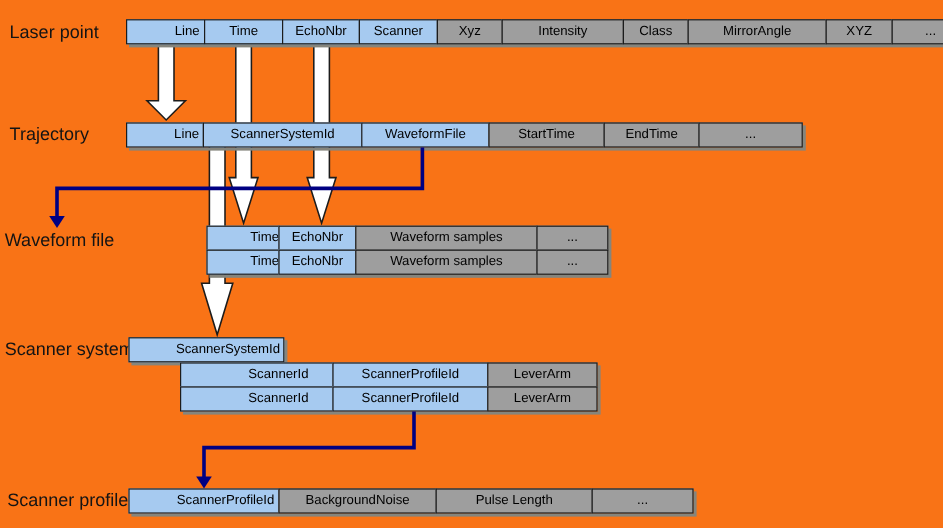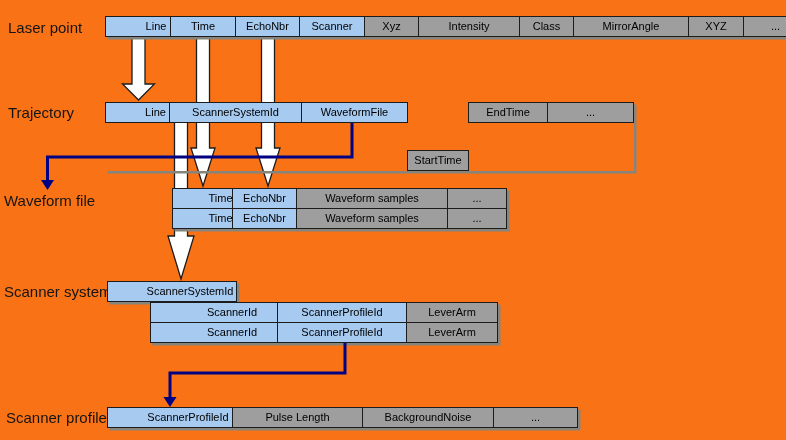--- a/index.html
+++ b/index.html
@@ -59,21 +59,21 @@
           <div class="cell attr" style="width: 116px;">MirrorAngle</div>
           <div class="cell attr" style="width: 56px;">XYZ</div>
           <div class="cell attr" style="width: 65px;">...</div>
         </div>
       </div>
       <div class="tbl" style="left: 105px; top: 102px;">
         <div class="trow">
           <div class="cell key" style="width: 65px;">Line</div>
           <div class="cell key" style="width: 133px;">ScannerSystemId</div>
           <div class="cell key" style="width: 107px;">WaveformFile</div>
-          <div class="cell attr" style="width: 62px; margin-top: 48px;">StartTime</div>
+          <div class="cell attr" style="width: 97px;">StartTime</div>
           <div class="cell attr" style="width: 80px;">EndTime</div>
           <div class="cell attr" style="width: 87px;">...</div>
         </div>
       </div>
       <div class="tbl" style="left: 172px; top: 188px;">
         <div class="trow">
           <div class="cell key" style="width: 61px;">Time</div>
           <div class="cell key" style="width: 65px;">EchoNbr</div>
           <div class="cell attr" style="width: 152px;">Waveform samples</div>
           <div class="cell attr" style="width: 60px;">...</div>
@@ -98,22 +98,22 @@
         </div>
         <div class="trow">
           <div class="cell key" style="width: 128px;">ScannerId</div>
           <div class="cell key" style="width: 130px;">ScannerProfileId</div>
           <div class="cell attr" style="width: 92px;">LeverArm</div>
         </div>
       </div>
       <div class="tbl" style="left: 107px; top: 407px;">
         <div class="trow">
           <div class="cell key" style="width: 126px;">ScannerProfileId</div>
+          <div class="cell attr" style="width: 132px;">BackgroundNoise</div>
           <div class="cell attr" style="width: 131px;">Pulse Length</div>
-          <div class="cell attr" style="width: 132px;">BackgroundNoise</div>
           <div class="cell attr" style="width: 85px;">...</div>
         </div>
       </div>
     </div>
 
   <svg class="layer front" width="786" height="440" viewBox="0 0 786 440">
     <g stroke="#000082" stroke-width="3" fill="none" stroke-linejoin="miter" stroke-linecap="butt">
       <path d="M352,123 L352,157 L47.5,157 L47.5,181"></path>
       <path d="M345,343 L345,373 L170,373 L170,398"></path>
     </g>

